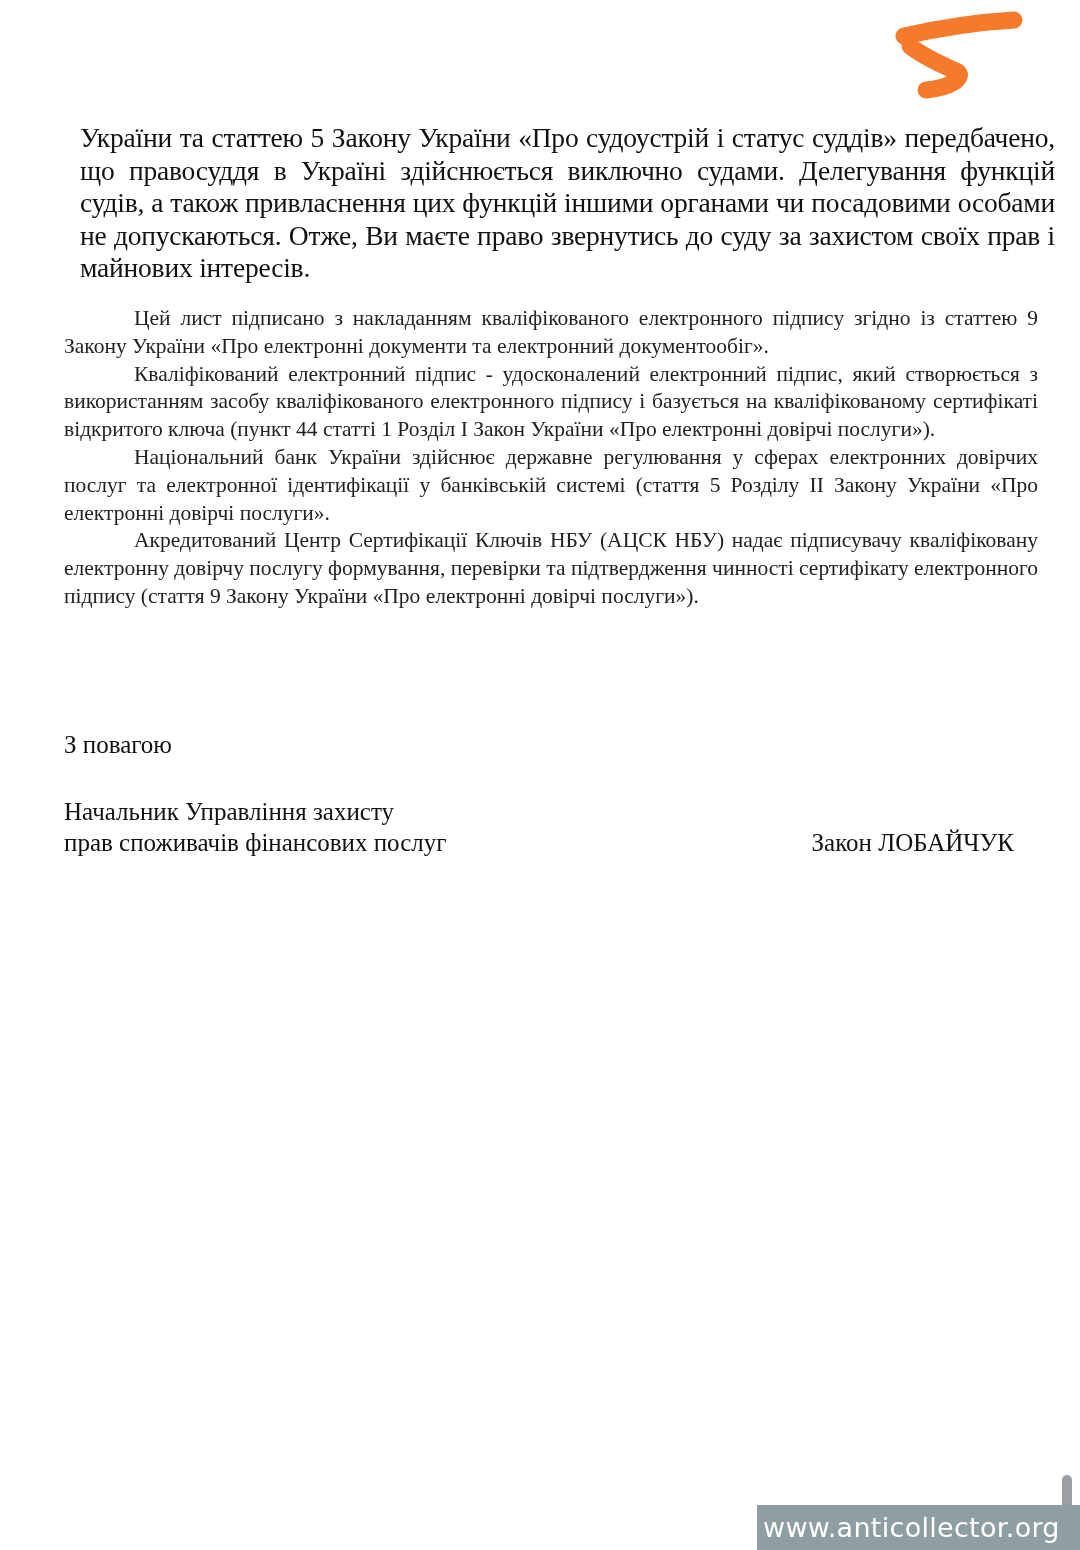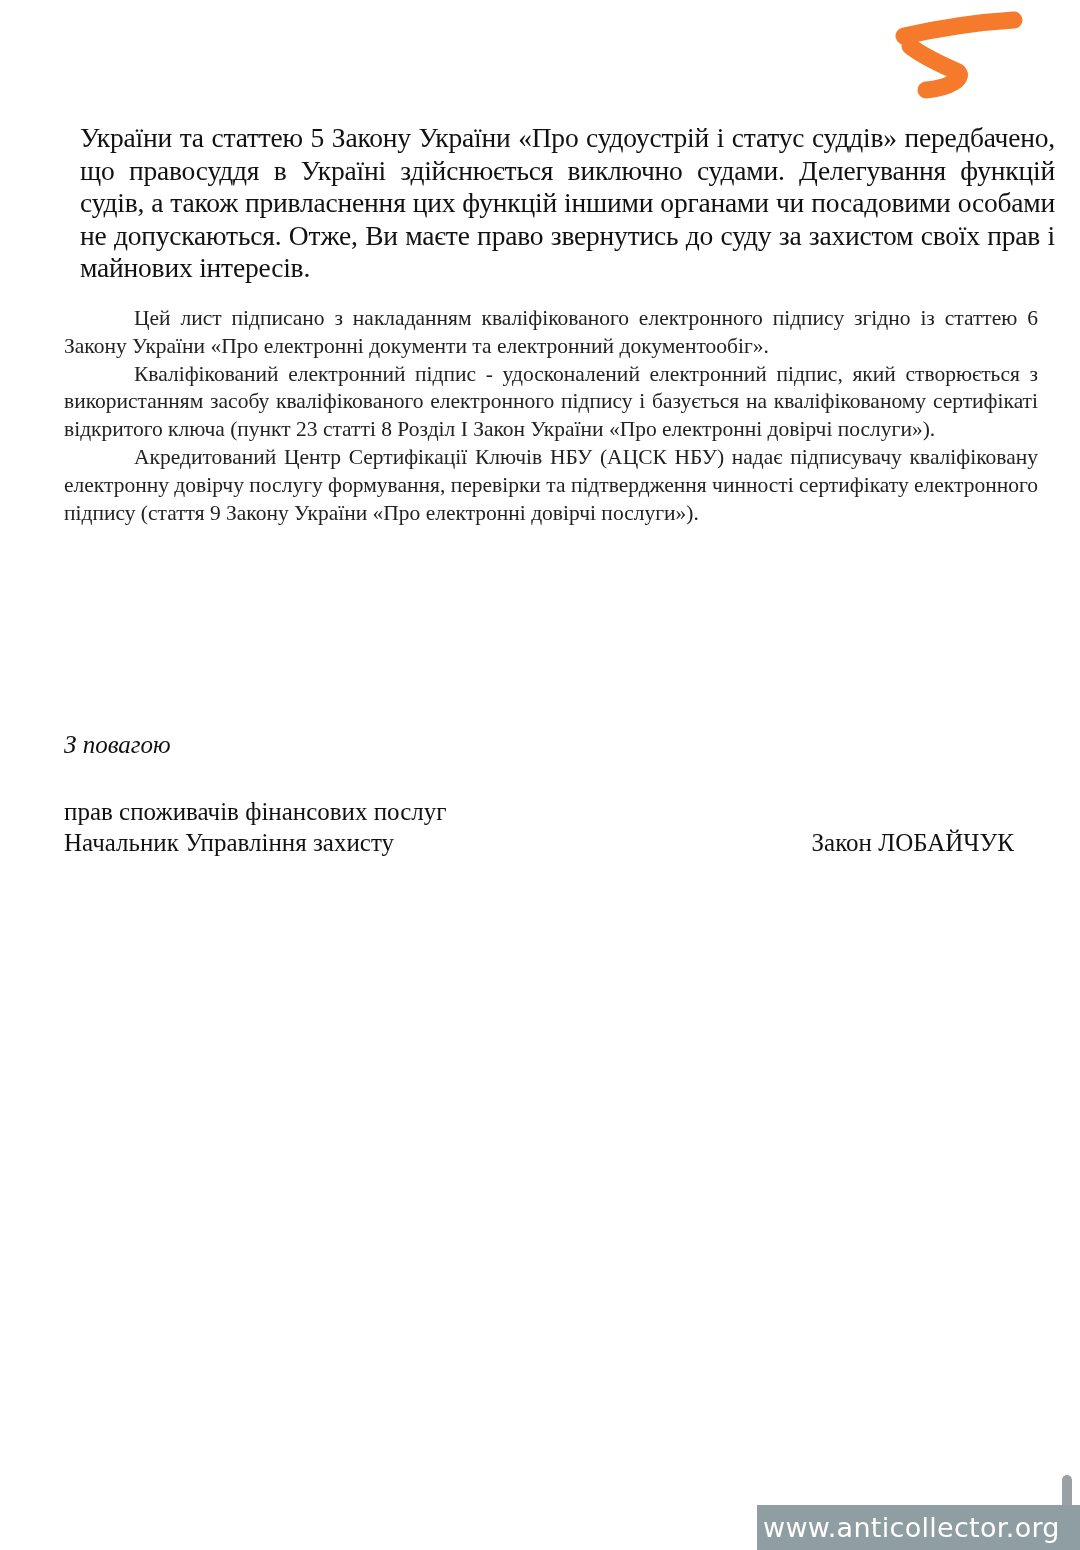--- a/index.html
+++ b/index.html
@@ -47,21 +47,20 @@
       text-indent: 70px;
       text-align: justify;
     }
     .closing {
       position: absolute;
       left: 64px;
       top: 730px;
       font-size: 25px;
       line-height: 30px;
       margin: 0;
-      font-style: italic;
     }
     .signature-block {
       position: absolute;
       left: 64px;
       top: 796px;
       width: 950px;
       font-size: 25px;
       line-height: 31px;
     }
     .signature-title-line {
@@ -110,30 +109,31 @@
 <body>
 
 <svg class="annotation-mark" viewBox="0 0 140 100" xmlns="http://www.w3.org/2000/svg">
   <path d="M14 28 C 50 20, 90 14, 124 12" stroke="#f57a2c" stroke-width="17" stroke-linecap="round" fill="none"></path>
   <path d="M20 38 C 35 50, 55 58, 68 64 C 74 70, 60 80, 36 82" stroke="#f57a2c" stroke-width="17" stroke-linecap="round" stroke-linejoin="round" fill="none"></path>
 </svg>
 
 <p class="main-para">України та статтею 5 Закону України «Про судоустрій і статус суддів» передбачено, що правосуддя в Україні здійснюється виключно судами. Делегування функцій судів, а також привласнення цих функцій іншими органами чи посадовими особами не допускаються. Отже, Ви маєте право звернутись до суду за захистом своїх прав і майнових інтересів.</p>
 
 <div class="notice-block">
-  <p>Цей лист підписано з накладанням кваліфікованого електронного підпису згідно із статтею 6 Закону України «Про електронні документи та електронний документообіг».</p>
-  <p>Кваліфікований електронний підпис - удосконалений електронний підпис, який створюється з використанням засобу кваліфікованого електронного підпису і базується на кваліфікованому сертифікаті відкритого ключа (пункт 23 статті 8 Розділ І Закон України «Про електронні довірчі послуги»).</p>
+  <p>Цей лист підписано з накладанням кваліфікованого електронного підпису згідно із статтею 9 Закону України «Про електронні документи та електронний документообіг».</p>
+  <p>Кваліфікований електронний підпис - удосконалений електронний підпис, який створюється з використанням засобу кваліфікованого електронного підпису і базується на кваліфікованому сертифікаті відкритого ключа (пункт 44 статті 1 Розділ І Закон України «Про електронні довірчі послуги»).</p>
+  <p>Національний банк України здійснює державне регулювання у сферах електронних довірчих послуг та електронної ідентифікації у банківській системі (стаття 5 Розділу ІІ Закону України «Про електронні довірчі послуги».</p>
   <p>Акредитований Центр Сертифікації Ключів НБУ (АЦСК НБУ) надає підписувачу кваліфіковану електронну довірчу послугу формування, перевірки та підтвердження чинності сертифікату електронного підпису (стаття 9 Закону України «Про електронні довірчі послуги»).</p>
 </div>
 
 <p class="closing">З повагою</p>
 
 <div class="signature-block">
+  <span class="signature-title-line">Начальник Управління захисту</span>
   <span class="signature-title-line">прав споживачів фінансових послуг</span>
-  <span class="signature-title-line">Начальник Управління захисту</span>
   <span class="signer-name">Закон ЛОБАЙЧУК</span>
 </div>
 
 <div class="contact-block">
 </div>
 
 <div class="scrollbar"></div>
 
 <div class="watermark">www.anticollector.org</div>
 

